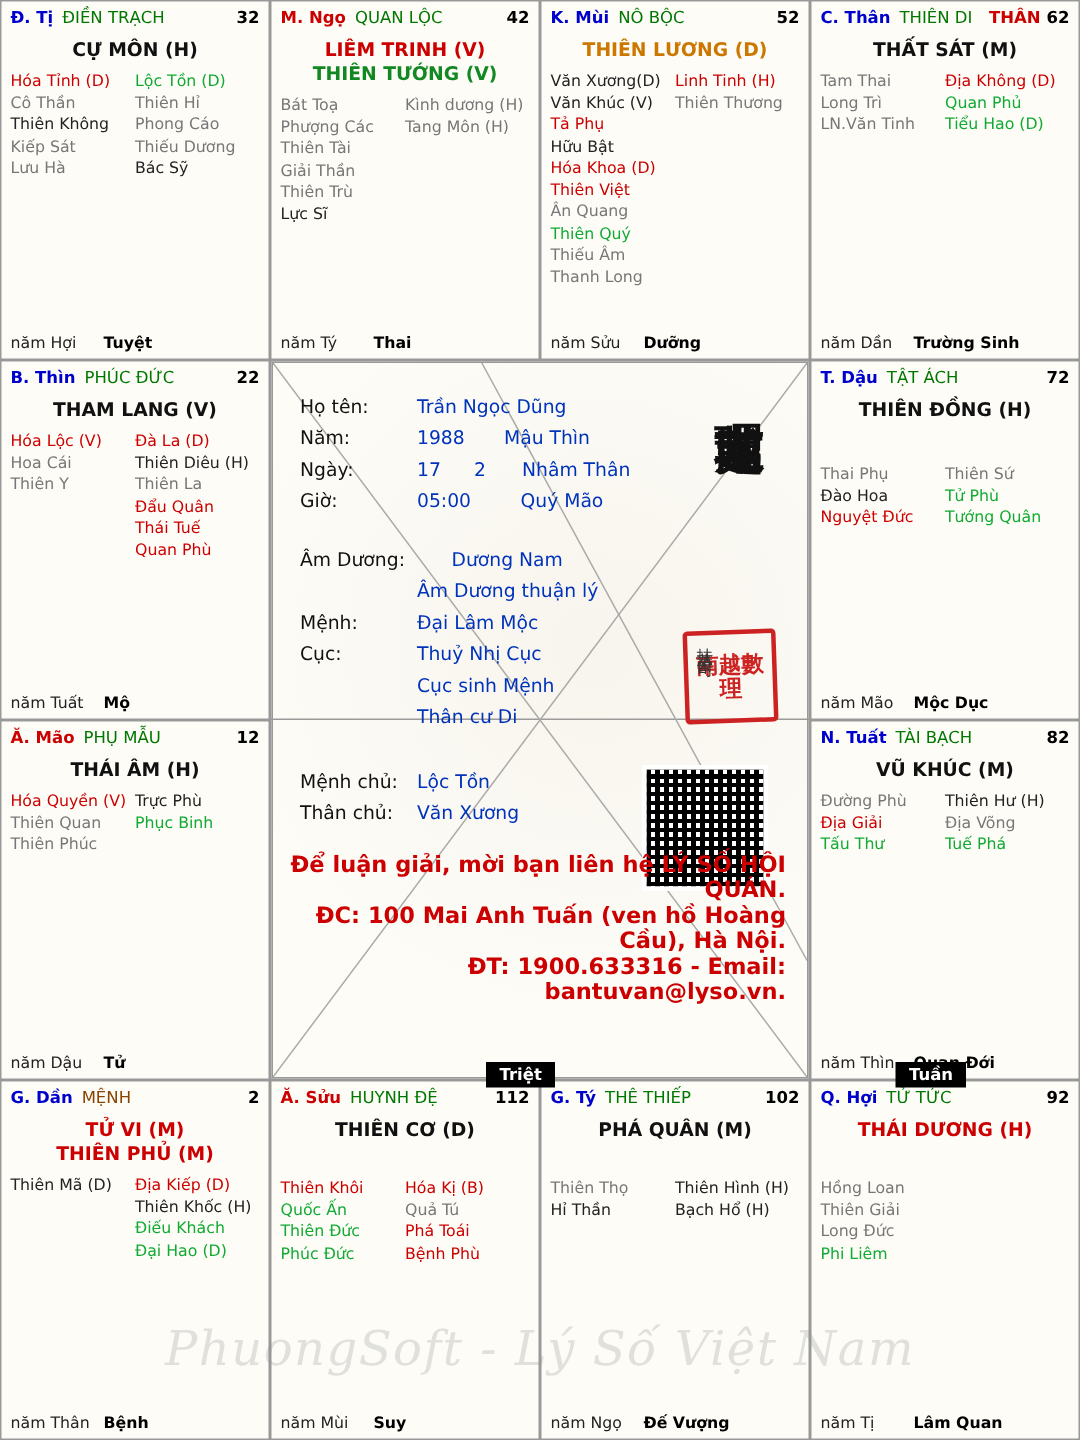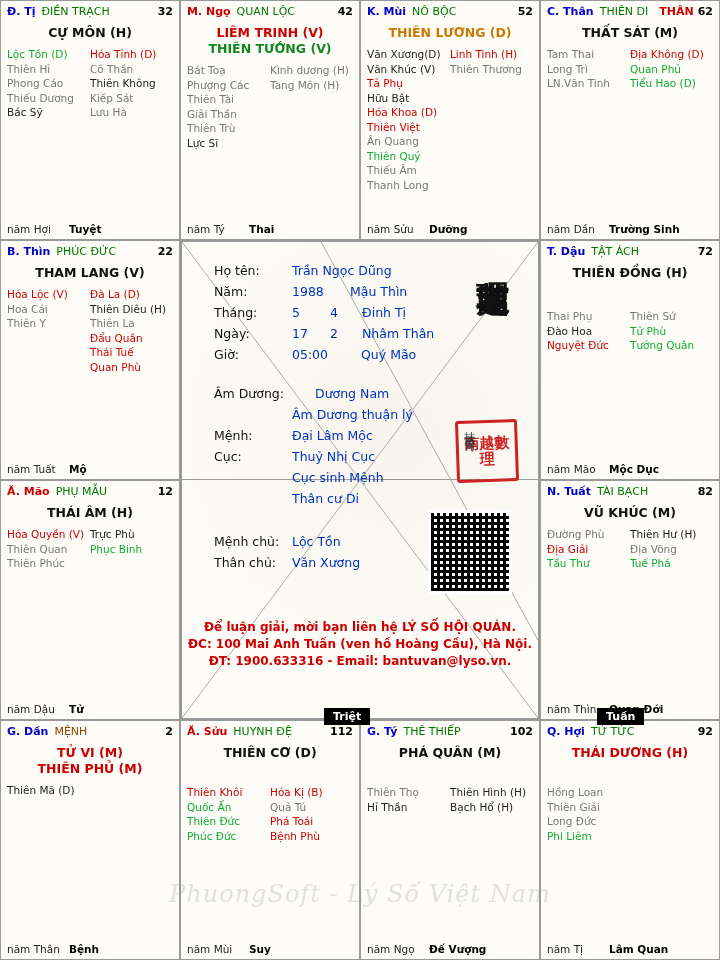--- a/index.html
+++ b/index.html
@@ -58,30 +58,30 @@
   .foot .v { font-weight:bold; color:#000; }
 
   
   .center {
     position:absolute; left:181px; top:241px; width:358px; height:478px;
     border:1px solid #999;
     background:transparent;
     overflow:hidden;
   }
   .center-inner { position:relative; width:100%; height:100%; }
-  .info { position:absolute; left:32px; top:18px; font-size:12.5px; }
+  .info { position:absolute; left:18px; top:18px; font-size:12.5px; }
   .info-row { display:flex; line-height:21px; }
   .info-label { width:78px; color:#111; }
   .info-val { color:#0033bb; }
   .info-val2 { color:#0033bb; margin-left:14px; }
   .w28 { width:28px; display:inline-block; }
   .w44 { width:44px; display:inline-block; }
   .contact {
-    position:absolute; left:0; right:0; bottom:48px;
-    text-align:center; color:#cc0000; font-size:12px; line-height:17px;
+    position:absolute; left:0; right:14px; bottom:48px;
+    text-align:right; color:#cc0000; font-size:15px; line-height:17px;
     font-weight:bold;
   }
   .cjk {
     position:absolute; right:24px; top:14px;
     font-family:"DejaVu Serif", serif;
     font-size:33px; color:#111; line-height:42px; text-align:center;
     font-weight:bold;
   }
   .cjk-small {
     position:absolute; right:62px; top:180px;
@@ -108,21 +108,21 @@
 
   .badge {
     position:absolute; background:#000; color:#fff; font-size:11px;
     font-weight:bold; padding:2px 9px; z-index:20;
   }
   .badge.triet { left:324px; top:708px; }
   .badge.tuan  { left:597px; top:708px; }
 
   .watermark {
     position:absolute; left:0; right:0; top:880px; text-align:center;
-    font-size:24px; color:rgba(150,150,150,0.28); letter-spacing:1px;
+    font-size:32px; color:rgba(150,150,150,0.28); letter-spacing:1px;
     font-style:italic; font-family:"DejaVu Serif", serif; z-index:1;
     pointer-events:none;
   }
   .bg-deco {
     position:absolute; left:181px; top:241px; width:358px; height:478px;
     background:radial-gradient(circle at 60% 40%, rgba(200,180,150,0.10), transparent 70%);
     pointer-events:none;
   }
 </style>
 </head>
@@ -133,33 +133,33 @@
   <div class="cell">
     <div class="cell-head">
       <span class="chi">Đ. Tị</span>
       <span class="cung-name">ĐIỀN TRẠCH</span>
       <span class="cung-num">32</span>
     </div>
     <div class="stars-main">
       <div class="sm-black">CỰ MÔN (H)</div>
     </div>
     <div class="cols">
+      <div class="col">
+        <div class="c-red">Hóa Tỉnh (D)</div>
+        <div class="c-gray">Cô Thần</div>
+        <div class="c-black">Thiên Không</div>
+        <div class="c-gray">Kiếp Sát</div>
+        <div class="c-gray">Lưu Hà</div>
+      </div>
       <div class="col">
         <div class="c-green">Lộc Tồn (D)</div>
         <div class="c-gray">Thiên Hỉ</div>
         <div class="c-gray">Phong Cáo</div>
         <div class="c-gray">Thiếu Dương</div>
         <div class="c-black">Bác Sỹ</div>
-      </div>
-      <div class="col">
-        <div class="c-red">Hóa Tỉnh (D)</div>
-        <div class="c-gray">Cô Thần</div>
-        <div class="c-black">Thiên Không</div>
-        <div class="c-gray">Kiếp Sát</div>
-        <div class="c-gray">Lưu Hà</div>
       </div>
     </div>
     <div class="foot">
       <span class="y">năm Hợi</span>
       <span class="v">Tuyệt</span>
     </div>
   </div>
 
   <div class="cell">
     <div class="cell-head">
@@ -373,20 +373,26 @@
       <span class="cung-num">2</span>
     </div>
     <div class="stars-main">
       <div class="sm-red">TỬ VI (M)</div>
       <div class="sm-red">THIÊN PHỦ (M)</div>
     </div>
     <div class="cols">
       <div class="col">
         <div class="c-black">Thiên Mã (D)</div>
       </div>
+      <div class="col">
+        <div class="c-red">Địa Kiếp (D)</div>
+        <div class="c-black">Thiên Khốc (H)</div>
+        <div class="c-green">Điếu Khách</div>
+        <div class="c-green">Đại Hao (D)</div>
+      </div>
     </div>
     <div class="foot">
       <span class="y">năm Thân</span>
       <span class="v">Bệnh</span>
     </div>
   </div>
 
   <div class="cell">
     <div class="cell-head">
       <span class="chi red">Ă. Sửu</span>
@@ -497,26 +503,20 @@
       <div class="info-row">
         <span class="info-label">Họ tên:</span>
         <span class="info-val">Trần Ngọc Dũng</span>
       </div>
       <div class="info-row">
         <span class="info-label">Năm:</span>
         <span class="info-val w44">1988</span>
         <span class="info-val2">Mậu Thìn</span>
       </div>
       <div class="info-row">
-        <span class="info-label">Tháng:</span>
-        <span class="info-val w28">5</span>
-        <span class="info-val w28" style="text-align:center;">4</span>
-        <span class="info-val2">Đinh Tị</span>
-      </div>
-      <div class="info-row">
         <span class="info-label">Ngày:</span>
         <span class="info-val w28">17</span>
         <span class="info-val w28" style="text-align:center;">2</span>
         <span class="info-val2">Nhâm Thân</span>
       </div>
       <div class="info-row">
         <span class="info-label">Giờ:</span>
         <span class="info-val w44">05:00</span>
         <span class="info-val2" style="margin-left:25px;">Quý Mão</span>
       </div>

